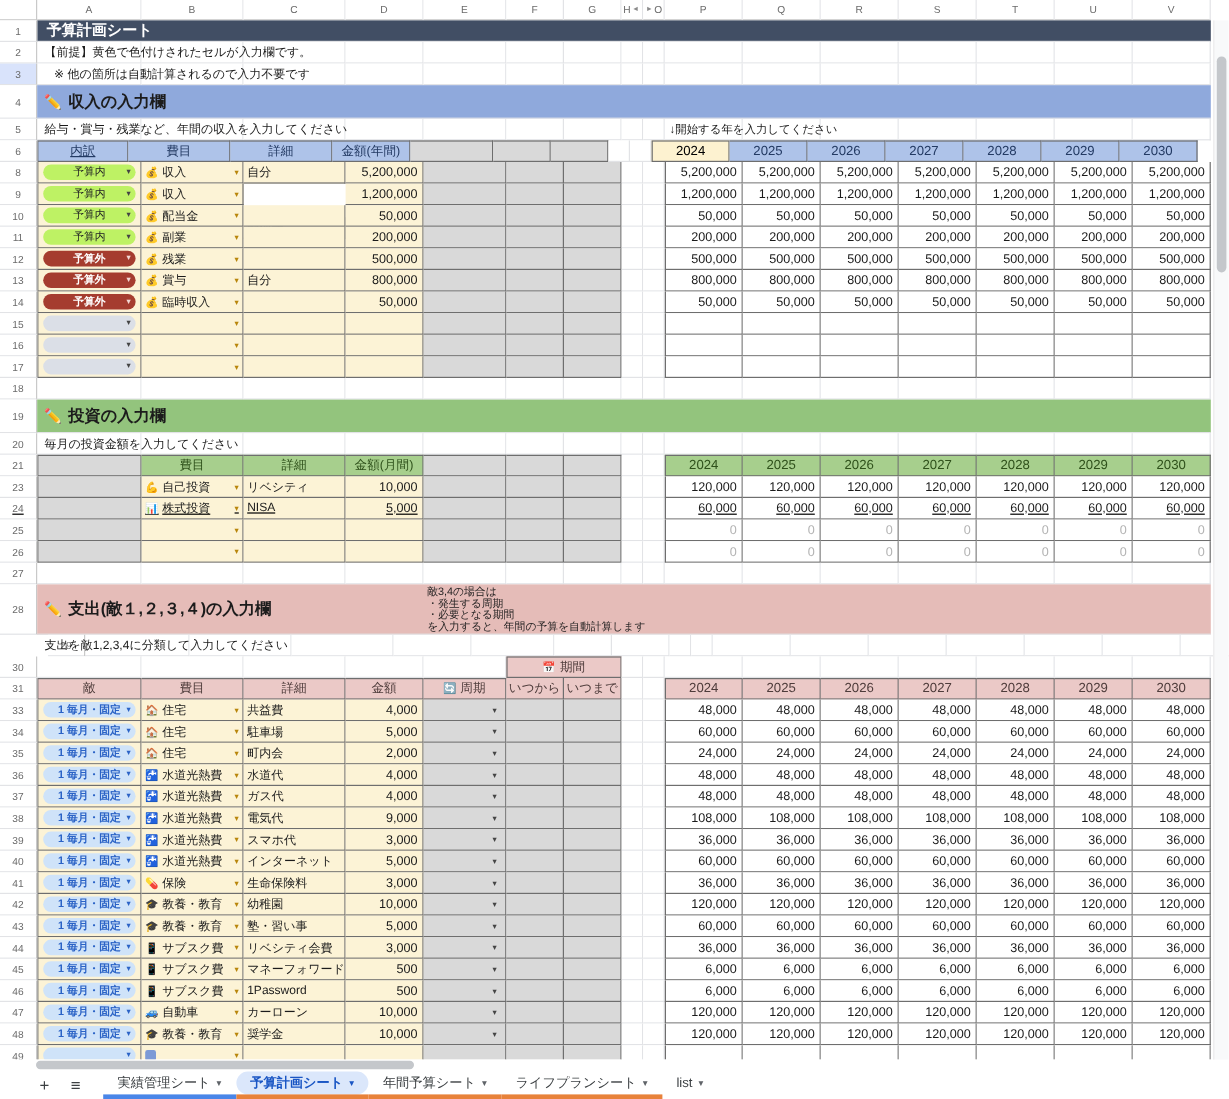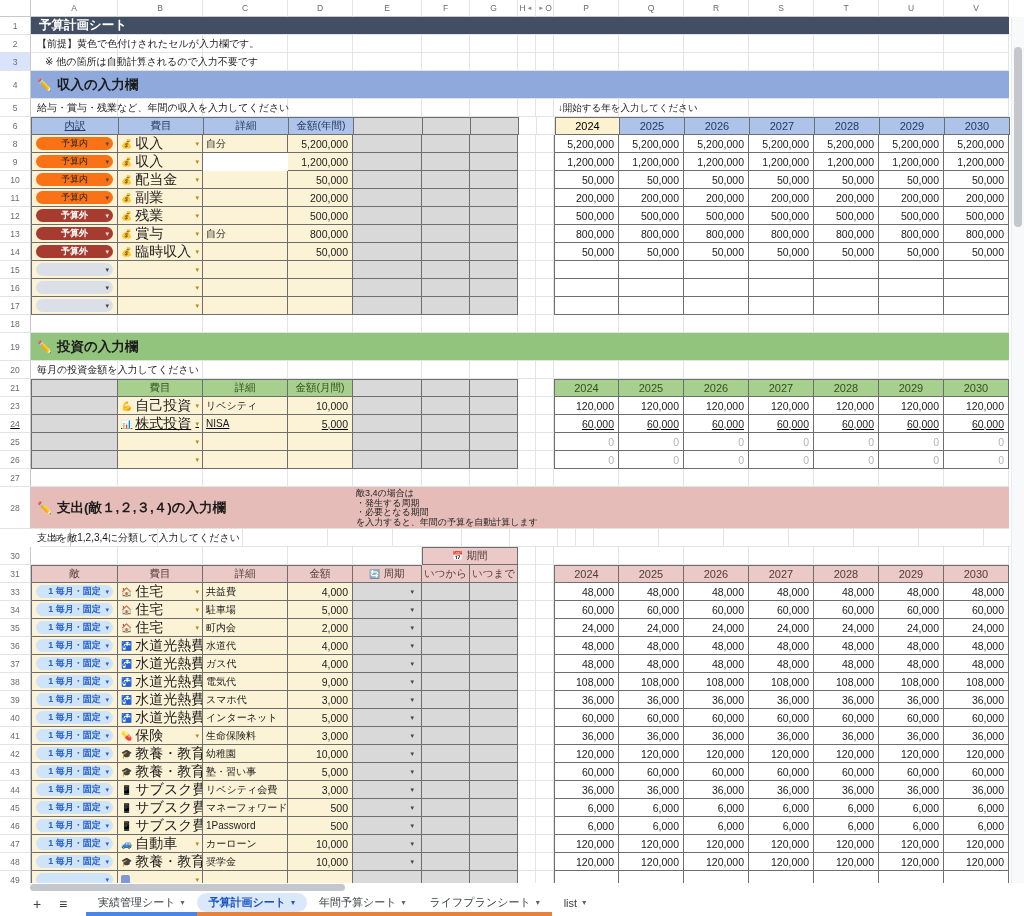--- a/index.html
+++ b/index.html
@@ -30,30 +30,30 @@
   .bg-cream-hd{background:#fdf2d0;color:#000;font-weight:500;}
   .bg-gray{background:#d9d9d9;}
   .hd{justify-content:center;font-size:10.5px;}
   .yh{justify-content:center;font-size:11px;}
   .num{justify-content:flex-end;padding-right:4px;font-size:10.5px;}
   .muted{color:#b3b3b3;}
   .float-note{position:absolute;top:0;height:100%;display:flex;align-items:center;font-size:10px;color:#1b1b1b;z-index:2;white-space:nowrap;}
   .banner-note{position:absolute;left:325px;top:2px;font-size:9px;line-height:9.5px;white-space:pre-line;font-weight:400;color:#201f1f;}
   .pill{position:relative;flex:1;height:13px;border-radius:7px;display:flex;align-items:center;justify-content:center;font-size:9px;margin:0 1px;}
   .pill .pc{position:absolute;right:4px;font-size:7px;line-height:1;}
-  .pill-in{background:#f97316;color:#202124;}
+  .pill-in{background:#bef264;color:#202124;}
   .pill-in .pc{color:#444;}
   .pill-out{background:#a53c2f;color:#fff;font-weight:600;}
   .pill-out .pc{color:#f3d9d5;}
   .pill-enemy{background:#cfe3f9;color:#2b63c6;font-weight:600;}
   .pill-enemy .pc{color:#2b63c6;}
   .pill-empty{background:#dbdfe7;color:#333;}
   .pill-empty .pc{color:#444;}
   .ci{font-size:9px;margin-right:3px;}
-  .it{font-size:14px;}
+  .it{font-size:10px;}
   .gc{margin-left:auto;color:#b8860b;font-size:7px;}
   .ec{margin-left:auto;color:#444;font-size:7px;padding-right:4px;}
   .partial-icon{width:9px;height:9px;background:#7c9ad6;border-radius:2px;margin-right:3px;}
   .hscroll{height:9px;background:#fff;position:relative;width:1024px;}
   .hthumb{position:absolute;left:30px;top:1px;width:315px;height:7px;border-radius:3.5px;background:#c4c7cb;}
   .vscroll{position:absolute;top:17px;right:0;width:12px;height:866px;background:#f8f9fa;border-left:1px solid #ececec;z-index:5;}
   .vthumb{position:absolute;top:30px;left:2px;width:8px;height:180px;background:#c4c7cb;border-radius:4px;}
   .tabbar{height:24px;width:1024px;display:flex;align-items:stretch;background:#fff;padding-left:24px;box-sizing:border-box;}
   .tabbtn{width:26px;display:flex;align-items:center;justify-content:center;color:#3c4043;font-size:14px;cursor:pointer;}
   .tabs{display:flex;margin-left:10px;}
@@ -161,21 +161,21 @@
         <div class="c" style="width: 65px;"></div>
         <div class="c" style="width: 65px;"></div>
         <div class="c" style="width: 65px;"></div>
         <div class="c" style="width: 65px;"></div>
         <div class="c" style="width: 65px;"></div>
         <span class="float-note" style="left: 37px;">給与・賞与・残業など、年間の収入を入力してください</span>
         <span class="float-note" style="left: 558px; font-size: 9.5px;">↓開始する年を入力してください</span>
       </div>
       <div class="row" style="height: 18px;">
         <div class="c gut" style="width: 31px;">6</div>
-        <div class="c hd bg-blue dk dt dl" style="width: 88px; text-decoration: underline;">内訳</div>
+        <div class="c hd bg-blue dk dt dl" style="width: 76px; text-decoration: underline;">内訳</div>
         <div class="c hd bg-blue dk dt" style="width: 85px;">費目</div>
         <div class="c hd bg-blue dk dt" style="width: 85px;">詳細</div>
         <div class="c hd bg-blue dk dt" style="width: 65px;">金額(年間)</div>
         <div class="c bg-gray dk dt" style="width: 69px;"></div>
         <div class="c bg-gray dk dt" style="width: 48px;"></div>
         <div class="c bg-gray dk dt" style="width: 48px;"></div>
         <div class="c" style="width: 18px;"></div>
         <div class="c" style="width: 18px;"></div>
         <div class="c yh dk dt bg-cream-hd dl" style="width: 65px;">2024</div>
         <div class="c yh dk dt bg-blue" style="width: 65px;">2025</div>

